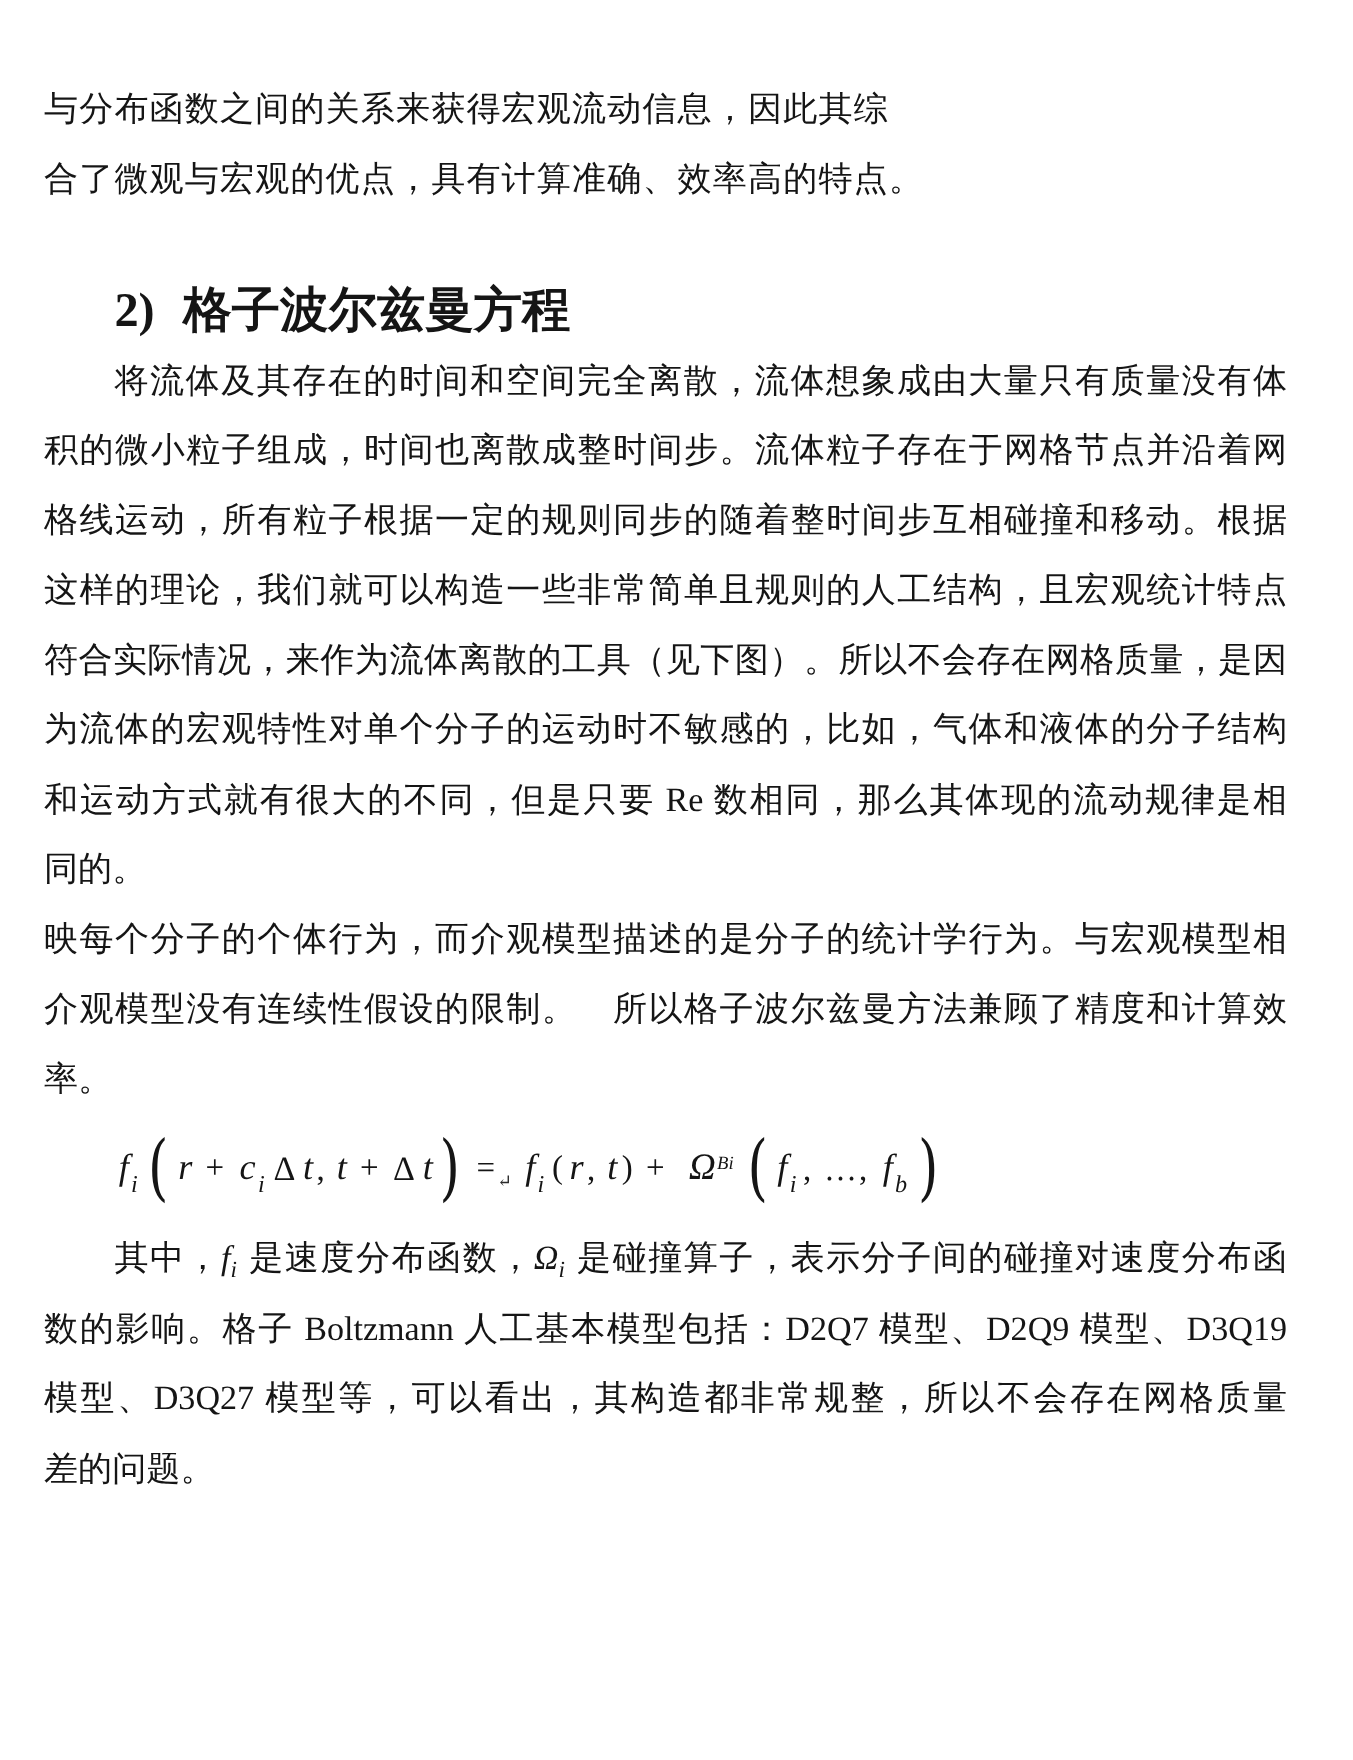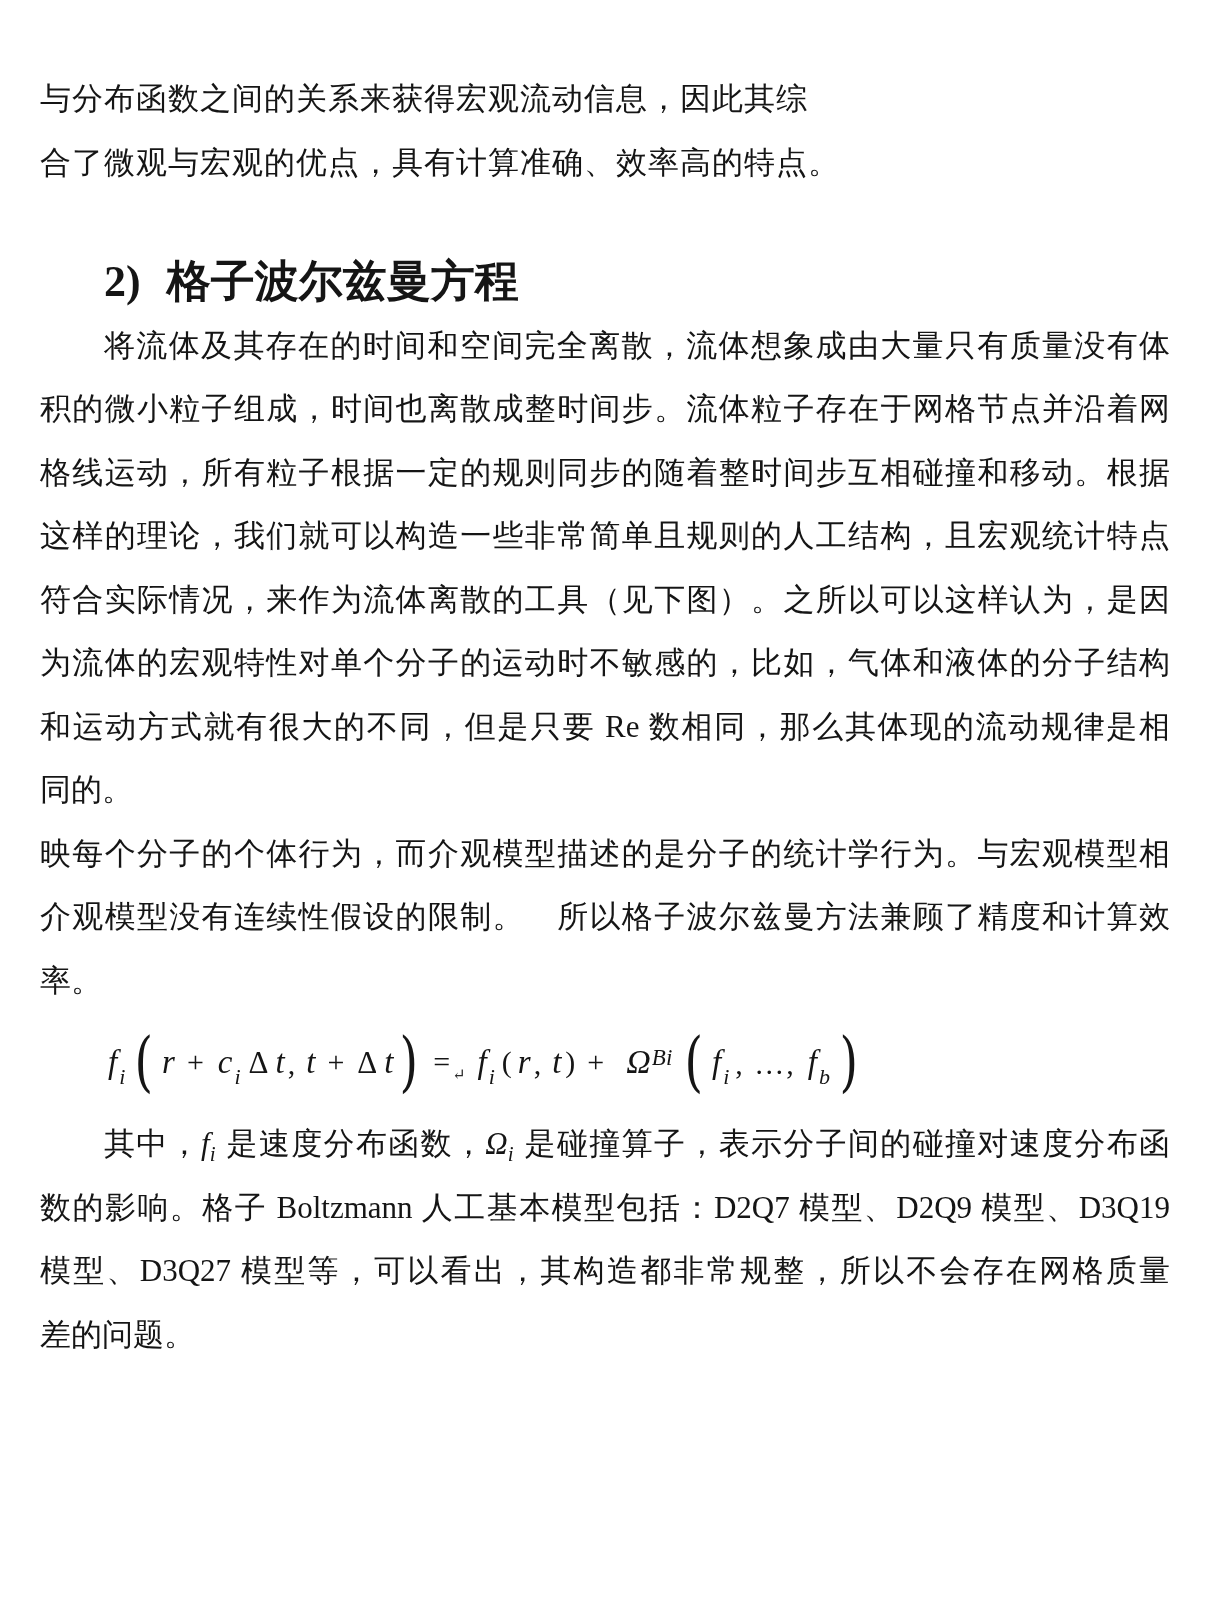--- a/index.html
+++ b/index.html
@@ -72,40 +72,40 @@
     font-size:66px;
     font-weight:300;
     transform:scaleX(.72);
     margin:0 1px;
   }
   .tk-stack{
     display:inline-flex;
     flex-direction:column;
     align-items:flex-start;
     font-style:italic;
-    font-size:23px;
+    font-size:17px;
     line-height:1;
     margin:0 8px 0 1px;
   }
   .stk-sup{margin-bottom:9px;}
 </style>
 </head>
 <body>
 
 <div id="page">
   <div id="flow">
       <div class="line loose"><span>与分布函数之间的关系来获得宏观流动信息，因此其综</span></div>
       <div class="line loose"><span>合了微观与宏观的优点，具有计算准确、效率高的特点。</span></div>
       <div class="gap" style="height: 56px;"></div>
       <div class="line heading indent"><span class="st-hnum">2)</span><span>格子波尔兹曼方程</span></div>
       <div class="line indent just"><span>将流体及其存在的时间和空间完全离散，流体想象成由大量只有质量没有体</span></div>
       <div class="line just"><span>积的微小粒子组成，时间也离散成整时间步。流体粒子存在于网格节点并沿着网</span></div>
       <div class="line just"><span>格线运动，所有粒子根据一定的规则同步的随着整时间步互相碰撞和移动。根据</span></div>
       <div class="line just"><span>这样的理论，我们就可以构造一些非常简单且规则的人工结构，且宏观统计特点</span></div>
-      <div class="line just"><span>符合实际情况，来作为流体离散的工具（见下图）。之所以可以这样认为，是因</span></div>
+      <div class="line just"><span>符合实际情况，来作为流体离散的工具（见下图）。所以不会存在网格质量，是因</span></div>
       <div class="line just"><span>为流体的宏观特性对单个分子的运动时不敏感的，比如，气体和液体的分子结构</span></div>
       <div class="line just"><span>和运动方式就有很大的不同，但是只要 Re 数相同，那么其体现的流动规律是相</span></div>
       <div class="line"><span>同的。</span></div>
       <div class="line just"><span>映每个分子的个体行为，而介观模型描述的是分子的统计学行为。与宏观模型相</span></div>
       <div class="line just"><span>介观模型没有连续性假设的限制。　所以格子波尔兹曼方法兼顾了精度和计算效</span></div>
       <div class="line"><span>率。</span></div>
       <div class="line eq"><span class="tk-var">f</span><span class="tk-sub">i</span><span class="tk-big">(</span><span class="tk-var">r</span><span class="tk-op">+</span><span class="tk-var">c</span><span class="tk-sub">i</span><span class="tk-sym">Δ</span><span class="tk-var">t</span><span class="tk-pun">,</span><span class="tk-var">t</span><span class="tk-op">+</span><span class="tk-sym">Δ</span><span class="tk-var">t</span><span class="tk-big">)</span><span class="tk-eq">=</span><span class="tk-ret">↵</span><span class="tk-var">f</span><span class="tk-sub">i</span><span class="tk-pun2">(</span><span class="tk-var">r</span><span class="tk-pun">,</span><span class="tk-var">t</span><span class="tk-pun2">)</span><span class="tk-op">+</span><span class="tk-omega">Ω</span><span class="tk-stack"><span class="stk-sup">B</span><span class="stk-sub">i</span></span><span class="tk-big">(</span><span class="tk-var">f</span><span class="tk-sub">i</span><span class="tk-dots">, …,</span><span class="tk-var">f</span><span class="tk-sub">b</span><span class="tk-big">)</span></div>
       <div class="line indent just"><span>其中，</span><span class="st-it">f</span><span class="st-sub">i</span><span> 是速度分布函数，</span><span class="st-it">Ω</span><span class="st-sub">i</span><span> 是碰撞算子，表示分子间的碰撞对速度分布函</span></div>
       <div class="line just"><span>数的影响。格子 Boltzmann 人工基本模型包括：D2Q7 模型、D2Q9 模型、D3Q19</span></div>
       <div class="line just"><span>模型、D3Q27 模型等，可以看出，其构造都非常规整，所以不会存在网格质量</span></div>

